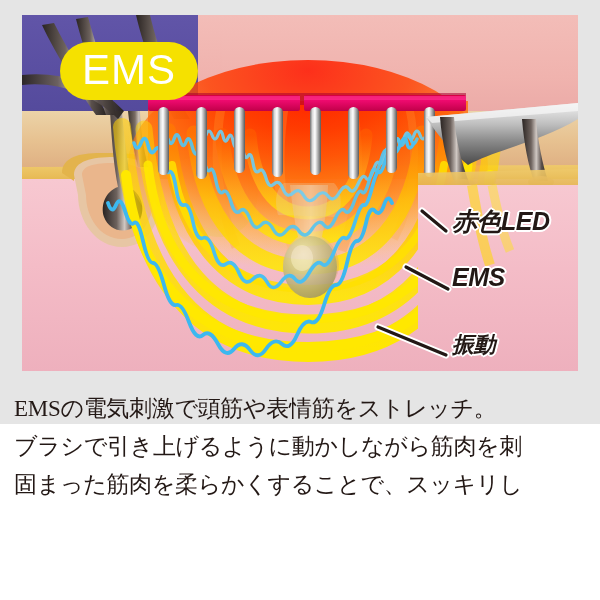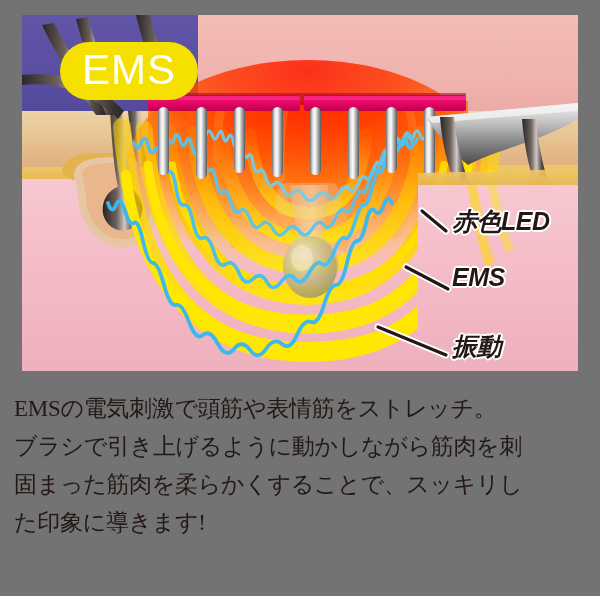--- a/index.html
+++ b/index.html
@@ -10,22 +10,22 @@
   body {
     width: 600px;
     height: 600px;
     font-family: "Liberation Sans", sans-serif;
     overflow: hidden;
   }
 
   #page {
     position: relative;
     width: 600px;
-    height: 596px;
-    background: #737373;
+    height: 424px;
+    background: #e5e5e5;
   }
 
   
   #illustration {
     position: absolute;
     left: 22px;
     top: 15px;
     width: 556px;
     height: 356px;
     overflow: hidden;
@@ -75,21 +75,21 @@
     letter-spacing: -0.5px;
     text-shadow:
        2px  0   0 #fff,  -2px  0   0 #fff,
        0    2px 0 #fff,   0   -2px 0 #fff,
        1.4px 1.4px 0 #fff, -1.4px 1.4px 0 #fff,
        1.4px -1.4px 0 #fff, -1.4px -1.4px 0 #fff;
     font-style: italic;
   }
   #callout-led  { left: 452px; top: 205px; font-size: 25px; }
   #callout-ems  { left: 452px; top: 263px; font-size: 25px; }
-  #callout-vib  { left: 452px; top: 330px; font-size: 25px; }
+  #callout-vib  { left: 452px; top: 330px; font-size: 22px; }
 
   
   #description {
     position: absolute;
     left: 14px;
     top: 390px;
     width: 580px;
     color: #231815;
     font-size: 23px;
     line-height: 38px;
@@ -354,16 +354,15 @@
   </div>
 
   <div class="callout" id="callout-led">赤色LED</div>
   <div class="callout" id="callout-ems">EMS</div>
   <div class="callout" id="callout-vib">振動</div>
 
   <div id="description">
     <span class="line">EMSの電気刺激で頭筋や表情筋をストレッチ。</span>
     <span class="line">ブラシで引き上げるように動かしながら筋肉を刺</span>
     <span class="line">固まった筋肉を柔らかくすることで、スッキリし</span>
-    <span class="line">た印象に導きます!</span>
   </div>
 
 </div>
 
 </body></html>

